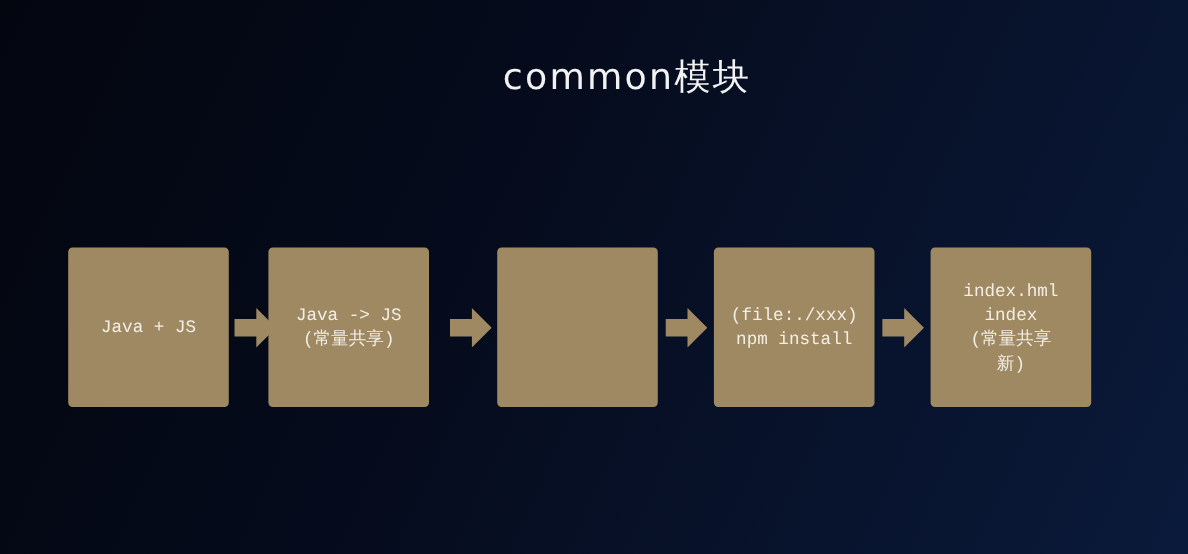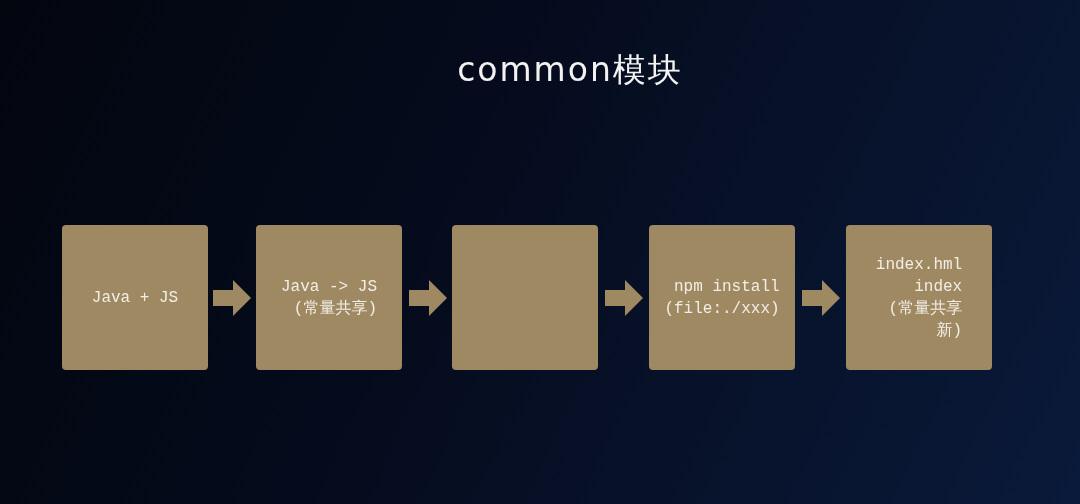--- a/index.html
+++ b/index.html
@@ -11,21 +11,21 @@
   .title {
     position: absolute; left: 0; right: 0; top: 48px;
     text-align: center; color: #f2f2f2;
     font-family: "DejaVu Sans", sans-serif;
     font-size: 33px; letter-spacing: 2px; padding-left: 60px;
   }
   .box {
     position: absolute; top: 225px; width: 146px; height: 145px;
     background: #9e8963; border-radius: 4px;
     display: flex; align-items: center; justify-content: center;
-    text-align: right; color: #f3eee4;
+    text-align: center; color: #f3eee4;
     font-family: "Liberation Mono", "DejaVu Sans Mono", monospace;
     font-size: 16px; line-height: 22px;
   }
   .box .inner { padding: 0 8px; }
   .line { display: block; }
   .arrow {
     position: absolute; top: 280px; width: 38px; height: 36px;
   }
 </style>
 </head>
@@ -36,21 +36,21 @@
 <div class="box" style="left:62px">
   <div class="inner">
     <span class="line">Java + JS</span>
   </div>
 </div>
 
 <svg class="arrow" style="left:213px" viewBox="0 0 38 36">
   <polygon points="0,10 20,10 20,0 38,18 20,36 20,26 0,26" fill="#9e8963"></polygon>
 </svg>
 
-<div class="box" style="left:256px">
+<div class="box" style="left:244px">
   <div class="inner">
     <span class="line">Java -&gt; JS</span>
     <span class="line">(常量共享)</span>
   </div>
 </div>
 
 <svg class="arrow" style="left:409px" viewBox="0 0 38 36">
   <polygon points="0,10 20,10 20,0 38,18 20,36 20,26 0,26" fill="#9e8963"></polygon>
 </svg>
 
@@ -58,22 +58,22 @@
   <div class="inner">
   </div>
 </div>
 
 <svg class="arrow" style="left:605px" viewBox="0 0 38 36">
   <polygon points="0,10 20,10 20,0 38,18 20,36 20,26 0,26" fill="#9e8963"></polygon>
 </svg>
 
 <div class="box" style="left:649px">
   <div class="inner">
+    <span class="line">(file:./xxx)</span>
     <span class="line">npm install</span>
-    <span class="line">(file:./xxx)</span>
   </div>
 </div>
 
 <svg class="arrow" style="left:802px" viewBox="0 0 38 36">
   <polygon points="0,10 20,10 20,0 38,18 20,36 20,26 0,26" fill="#9e8963"></polygon>
 </svg>
 
 <div class="box" style="left:846px">
   <div class="inner">
     <span class="line">index.hml</span>

